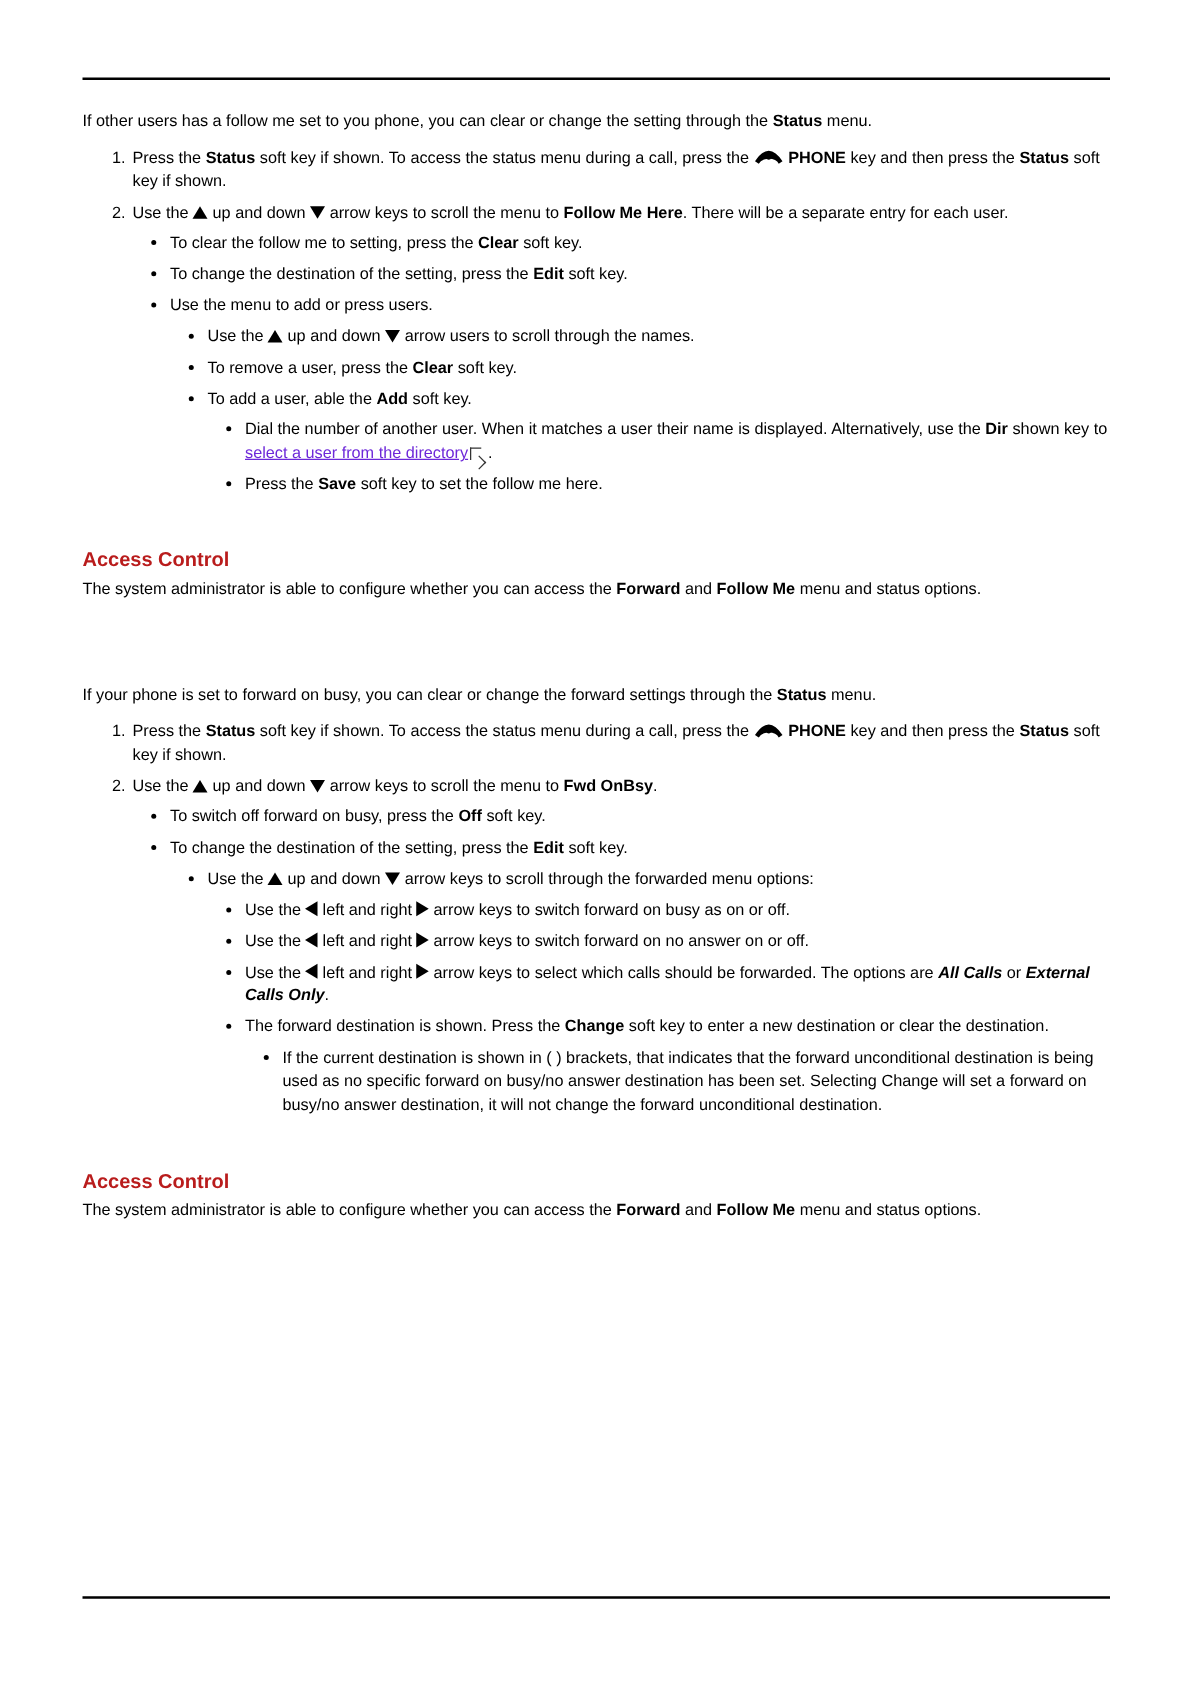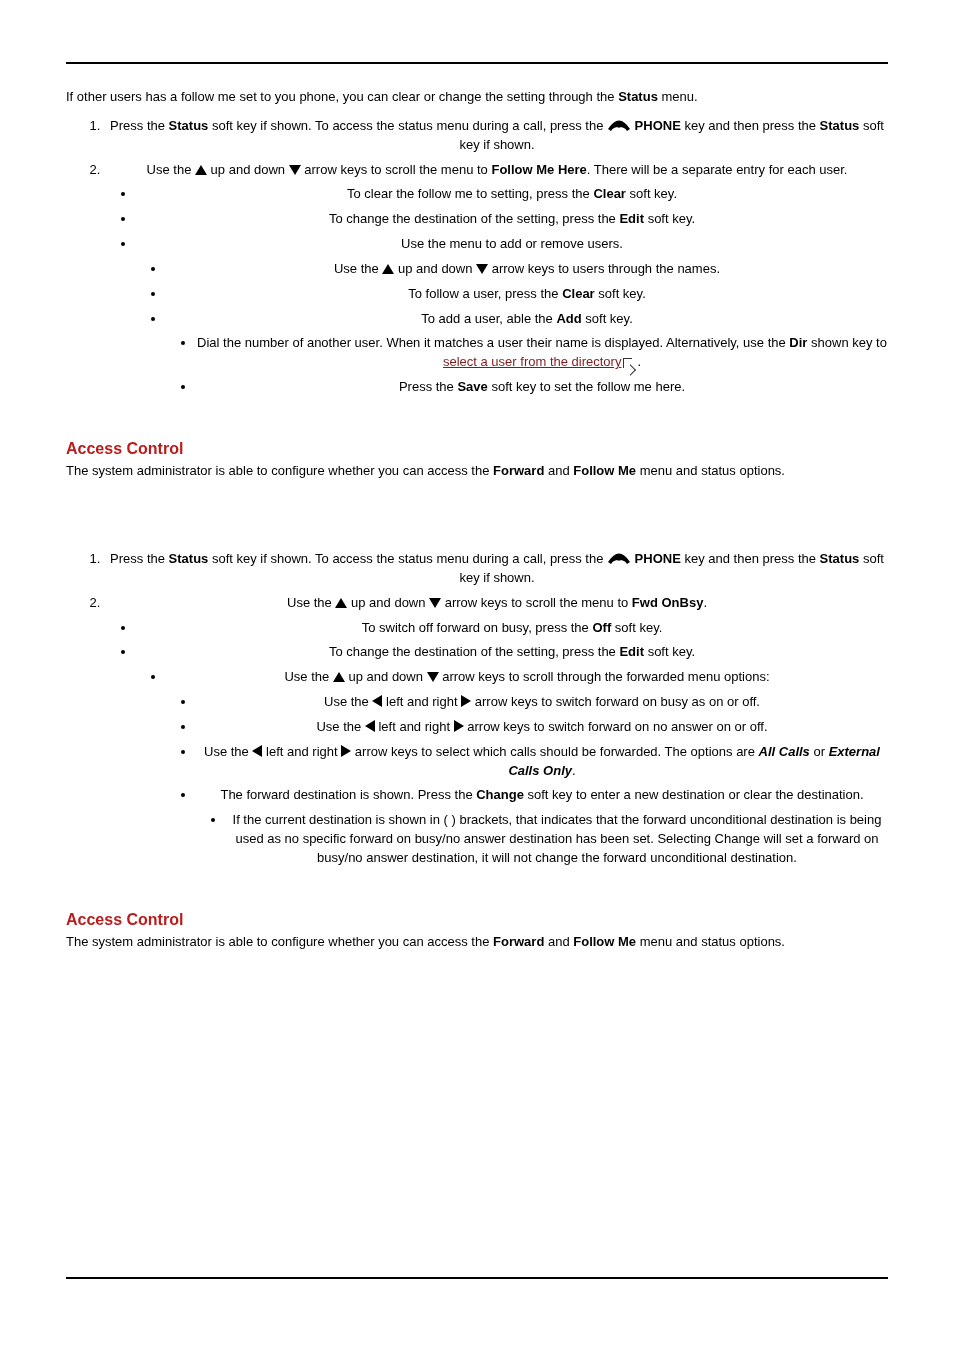--- a/index.html
+++ b/index.html
@@ -30,33 +30,32 @@
   .h3 {
     font-weight: bold;
     color: #b91c1c;
     font-size: 16px;
     margin: 0 0 2px 0;
   }
   ol.numbered {
     list-style: decimal;
     padding-left: 0;
     margin: 3px 0 0 38px;
-    text-align: center;
   }
   ol.numbered > li { margin-bottom: 6px; padding-left: 2px; }
   ul.lvl {
     list-style: disc;
     padding-left: 0;
     margin: 6px 0 0 30px;
   }
   ul.lvl > li { margin-bottom: 6px; }
   b, strong { font-weight: bold; }
   em.bi { font-style: italic; font-weight: bold; }
   .link {
-    color: #7f1d1d;
+    color: #6d28d9;
     text-decoration: underline;
   }
   .link-ext-icon {
     display: inline-block;
     width: 14px; height: 12px;
     margin-left: 2px;
     vertical-align: middle;
     position: relative;
   }
   .link-ext-icon::before {
@@ -123,27 +122,27 @@
       <span>Use the </span><span class="tri tri-up"></span><span> up and down </span><span class="tri tri-down"></span><span> arrow keys to scroll the menu to </span><b>Follow Me Here</b><span>. There will be a separate entry for each user.</span>
 
       <ul class="lvl">
         <li>
           <span>To clear the follow me to setting, press the </span><b>Clear</b><span> soft key.</span>
         </li>
         <li>
           <span>To change the destination of the setting, press the </span><b>Edit</b><span> soft key.</span>
         </li>
         <li>
-          <span>Use the menu to add or remove users.</span>
+          <span>Use the menu to add or press users.</span>
           <ul class="lvl">
             <li>
-              <span>Use the </span><span class="tri tri-up"></span><span> up and down </span><span class="tri tri-down"></span><span> arrow keys to users through the names.</span>
-            </li>
-            <li>
-              <span>To follow a user, press the </span><b>Clear</b><span> soft key.</span>
+              <span>Use the </span><span class="tri tri-up"></span><span> up and down </span><span class="tri tri-down"></span><span> arrow users to scroll through the names.</span>
+            </li>
+            <li>
+              <span>To remove a user, press the </span><b>Clear</b><span> soft key.</span>
             </li>
             <li>
               <span>To add a user, able the </span><b>Add</b><span> soft key.</span>
               <ul class="lvl">
                 <li>
                   <span>Dial the number of another user. When it matches a user their name is displayed.  Alternatively, use the </span><b>Dir</b><span> shown key to </span><a href="#" class="link">select a user from the directory</a><span class="link-ext-icon"></span><span>.</span>
                 </li>
                 <li>
                   <span>Press the </span><b>Save</b><span> soft key to set the follow me here.</span>
                 </li>
@@ -157,20 +156,23 @@
 
   <div class="spacer"></div>
 
   <div class="h3">Access Control</div>
   <p>
     <span>The system administrator is able to configure whether you can access the </span><b>Forward</b><span> and </span><b>Follow Me</b><span> menu and status options.</span>
   </p>
 
   <div class="block-gap"></div>
 
+  <p>
+    <span>If your phone is set to forward on busy, you can clear or change the forward settings through the </span><b>Status</b><span> menu.</span>
+  </p>
 
   <ol class="numbered">
     <li>
       <span>Press the </span><b>Status</b><span> soft key if shown. To access the status menu during a call, press the </span>
       <span class="phone-icon">
         <svg viewBox="0 0 24 14">
             <path d="M1 11 Q12 -6 23 11 L20 13 Q18 9 12 9 Q6 9 4 13 Z" fill="#000"></path>
             <circle cx="12" cy="8" r="1.8" fill="#000"></circle>
           </svg>
       </span>

